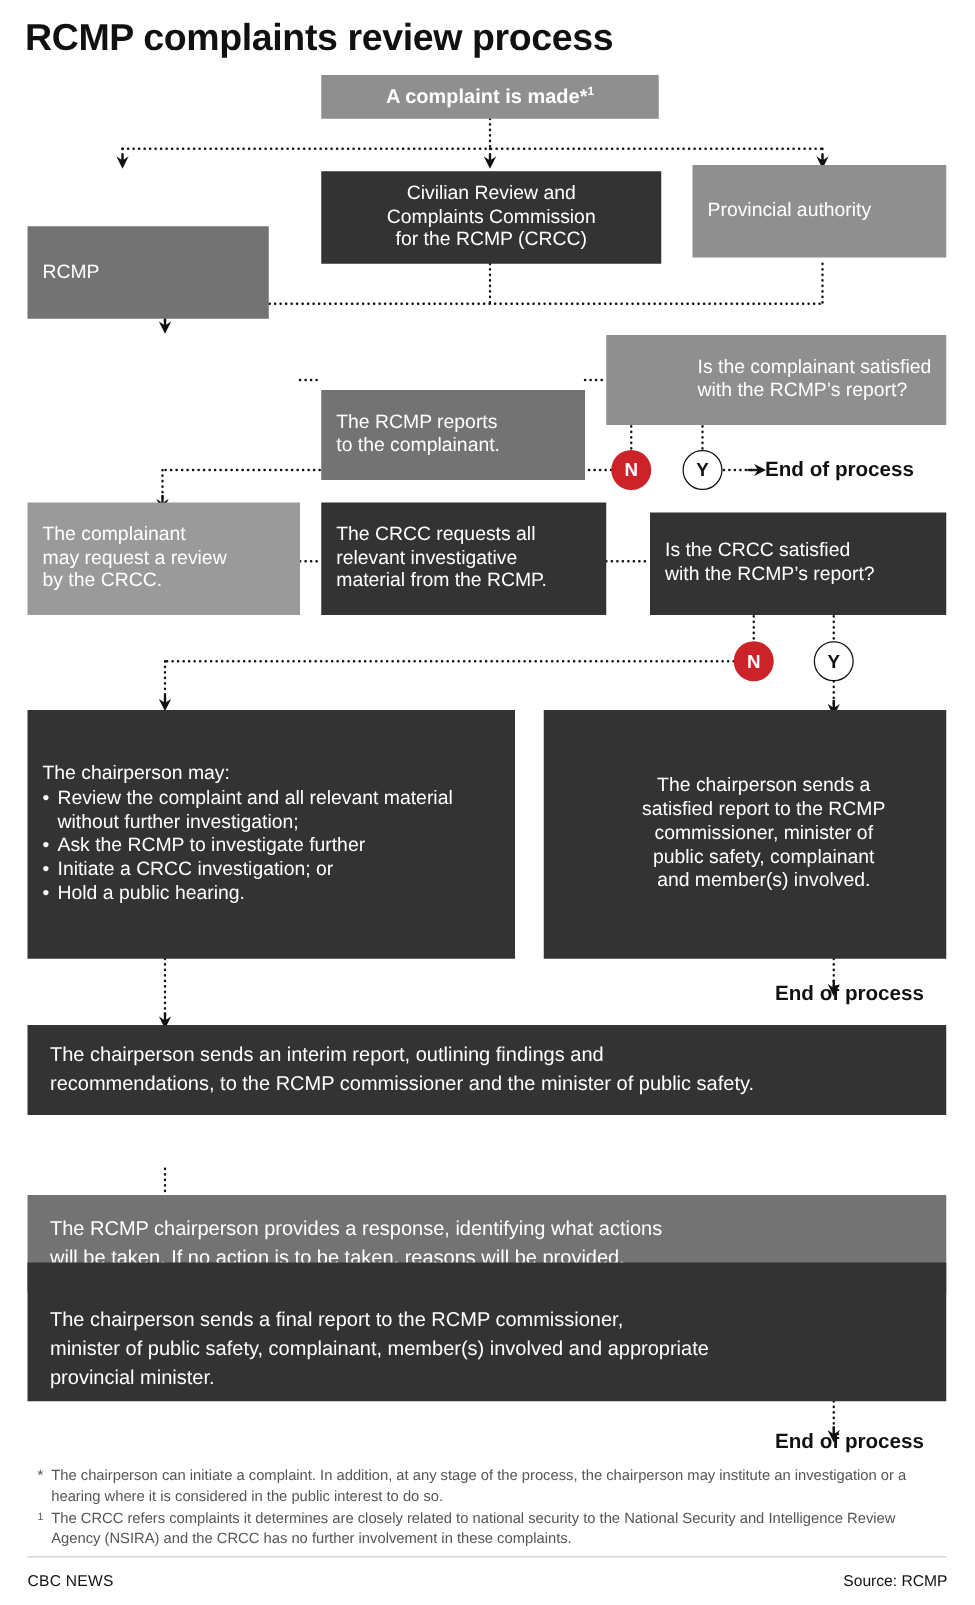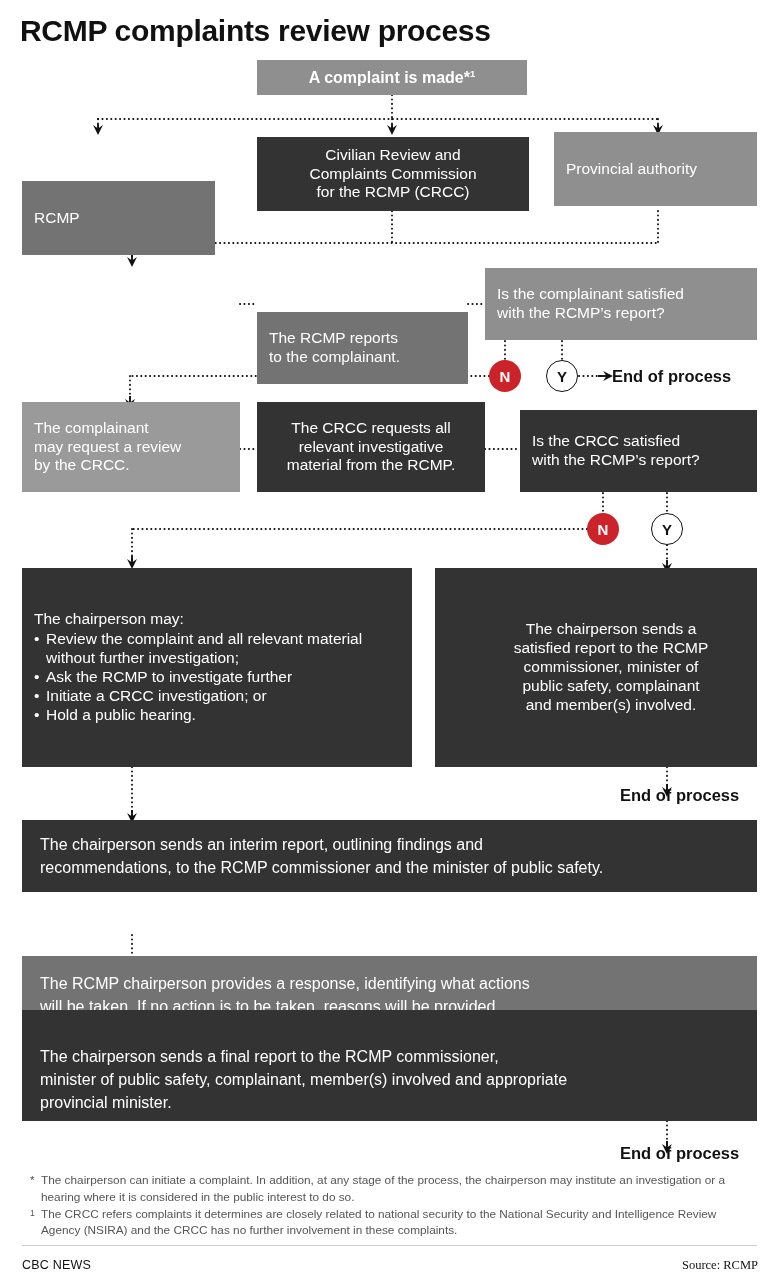--- a/index.html
+++ b/index.html
@@ -151,21 +151,20 @@
     font-size: 12.5px;
     color: #111111;
     letter-spacing: 0.2px;
   }
   .footer-right {
     position: absolute;
     right: 22px;
     top: 1258px;
     font-size: 12.5px;
     color: #111111;
-    font-family: Liberation Serif, serif;
   }
 
   .sup { vertical-align: super; font-size: 9.5px; }
 </style>
 </head>
 <body>
 
 <div id="stage">
 
   <div class="title">RCMP complaints review process</div>
@@ -265,42 +264,42 @@
   <div class="box bg-gray" style="left:554px; top:132px; width:203px; height:74px;">
     <div class="txt" style="white-space:pre-line;">Provincial authority</div>
   </div>
 
 
   <div class="box bg-blue" style="left:257px; top:268px; width:211px; height:72px;">
     <div class="txt" style="white-space:pre-line;">The RCMP reports
 to the complainant.</div>
   </div>
 
-  <div class="box bg-gray" style="left:485px; top:268px; width:272px; height:72px;">
+  <div class="box bg-gray" style="left:485px; top:268px; width:272px; height:72px;align-items:flex-end;">
     <div class="txt" style="white-space:pre-line;">Is the complainant satisfied
 with the RCMP’s report?</div>
   </div>
 
   <div class="badge badge-n" style="left:489px; top:360px;">
     <span>N</span>
   </div>
   <div class="badge badge-y" style="left:546px; top:360px;">
     <span>Y</span>
   </div>
 
   <div class="eop" style="left:612px; top:367px;">End of process</div>
 
   <div class="box bg-gray2" style="left:22px; top:402px; width:218px; height:90px;">
     <div class="txt" style="white-space:pre-line;">The complainant
 may request a review
 by the CRCC.</div>
   </div>
 
   <div class="box bg-dark" style="left:257px; top:402px; width:228px; height:90px;">
-    <div class="txt" style="white-space:pre-line;text-align:center;">The CRCC requests all
+    <div class="txt" style="white-space:pre-line;">The CRCC requests all
 relevant investigative
 material from the RCMP.</div>
   </div>
 
   <div class="box bg-dark" style="left:520px; top:410px; width:237px; height:82px;">
     <div class="txt" style="white-space:pre-line;">Is the CRCC satisfied
 with the RCMP’s report?</div>
   </div>
 
   <div class="badge badge-n" style="left:587px; top:513px;">

